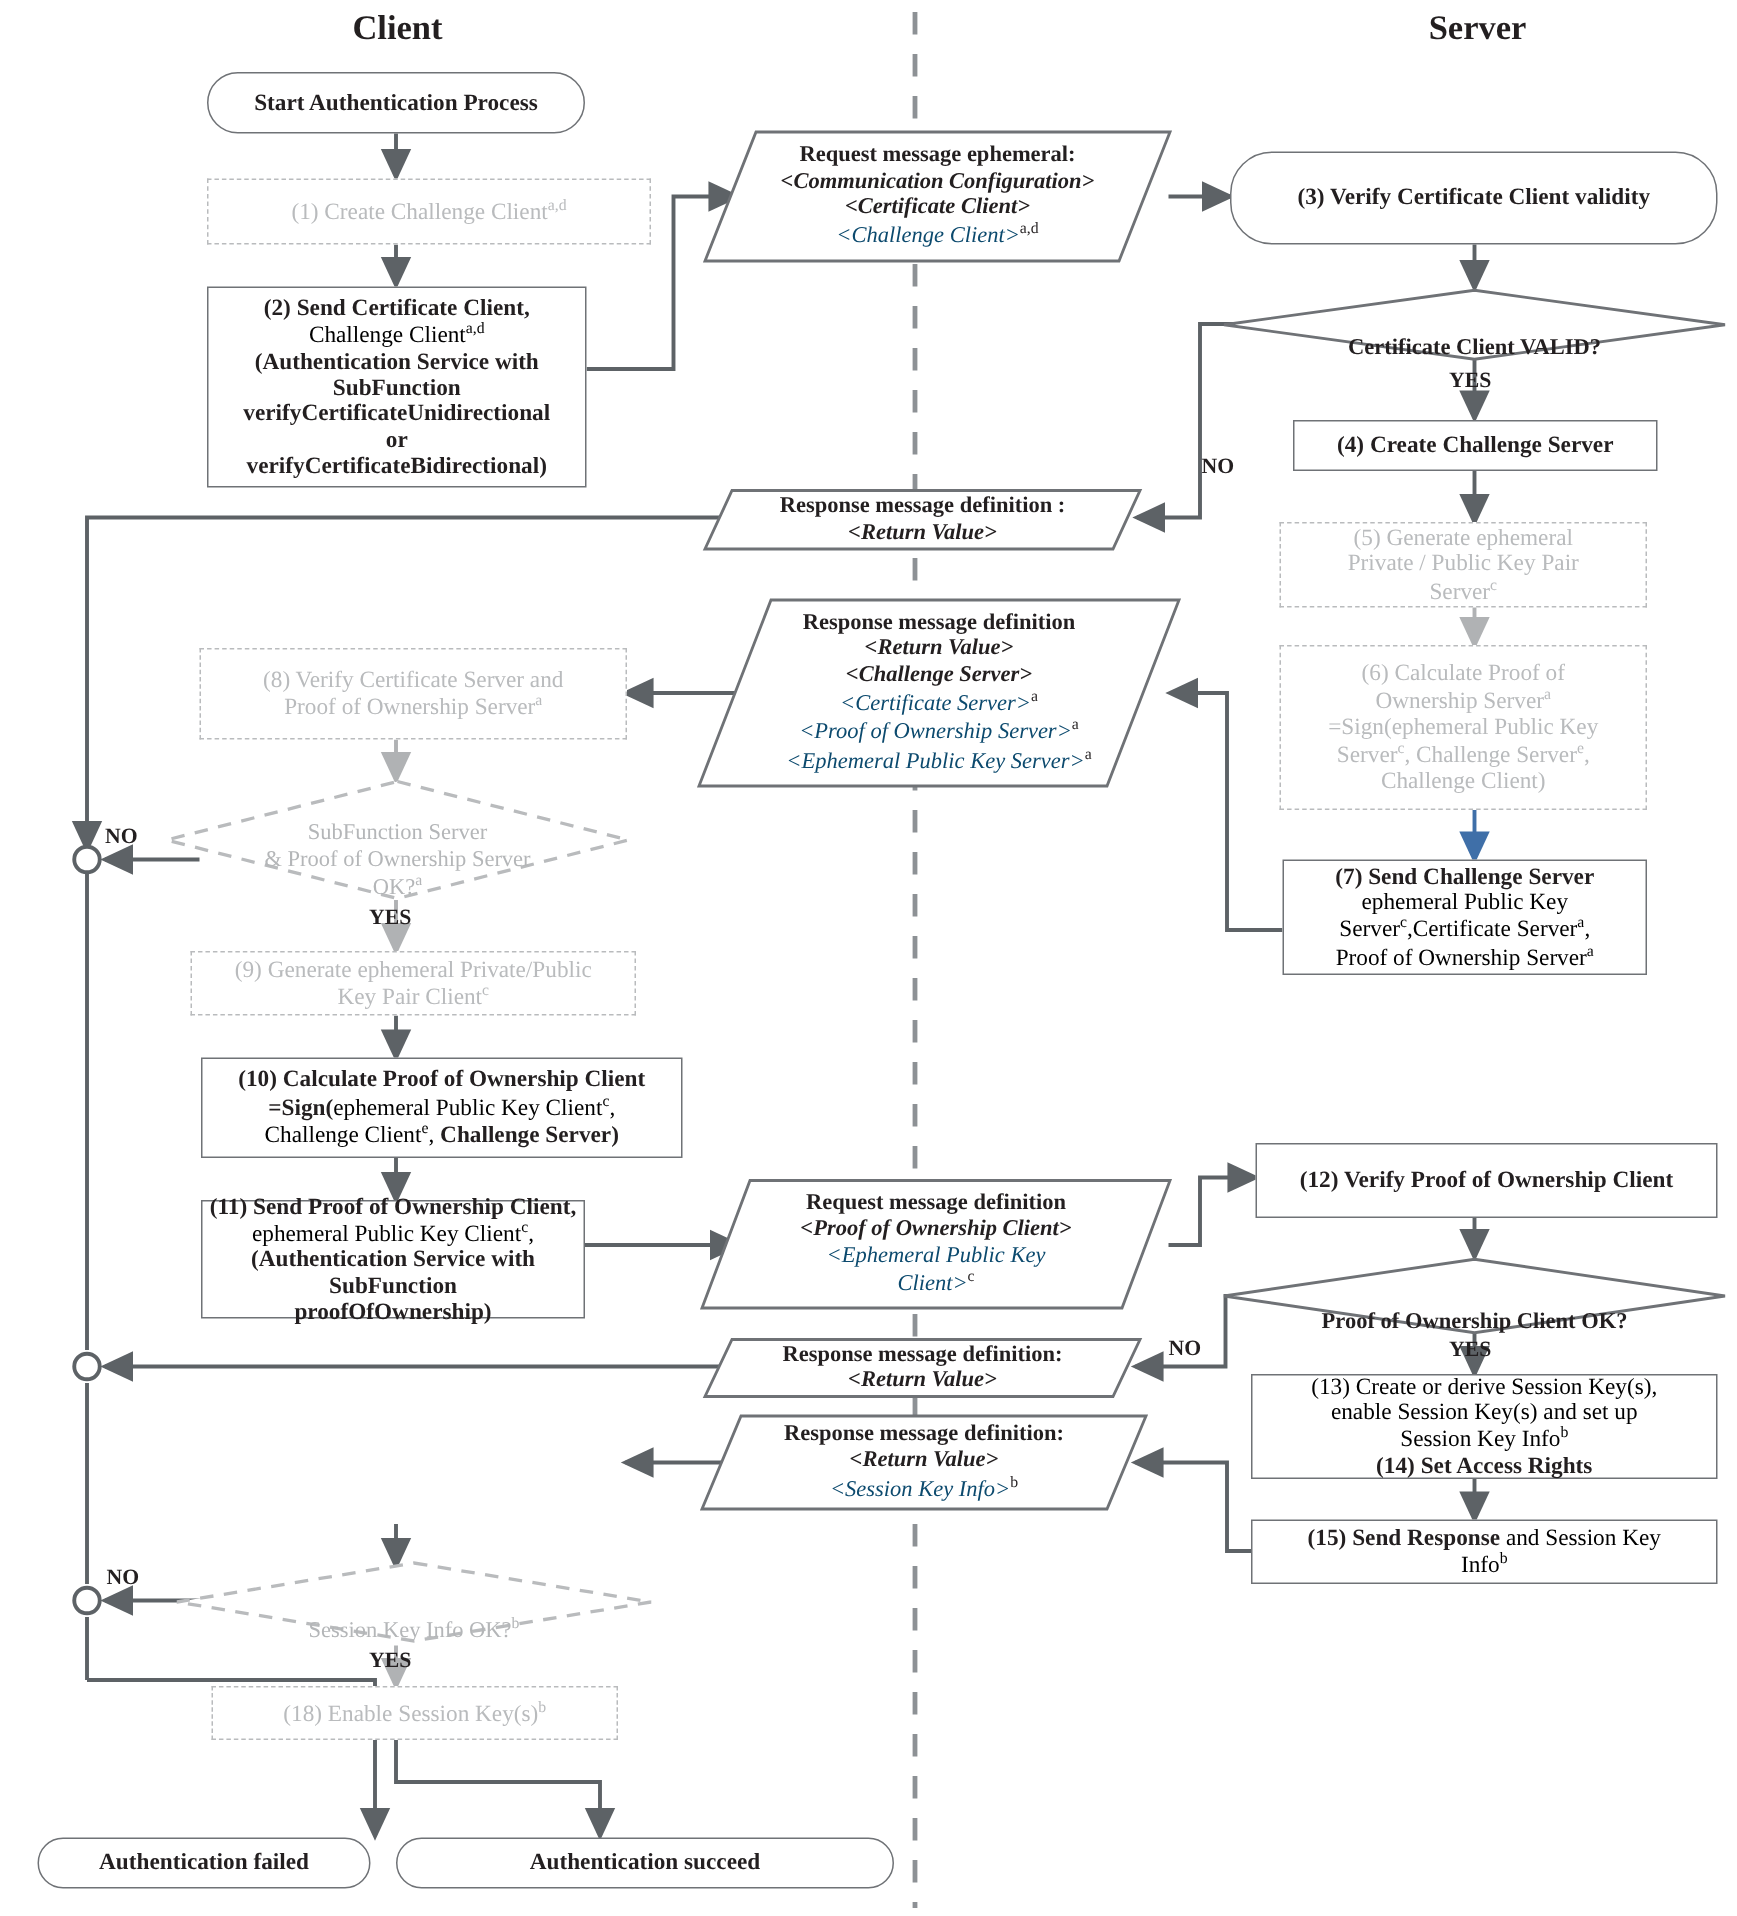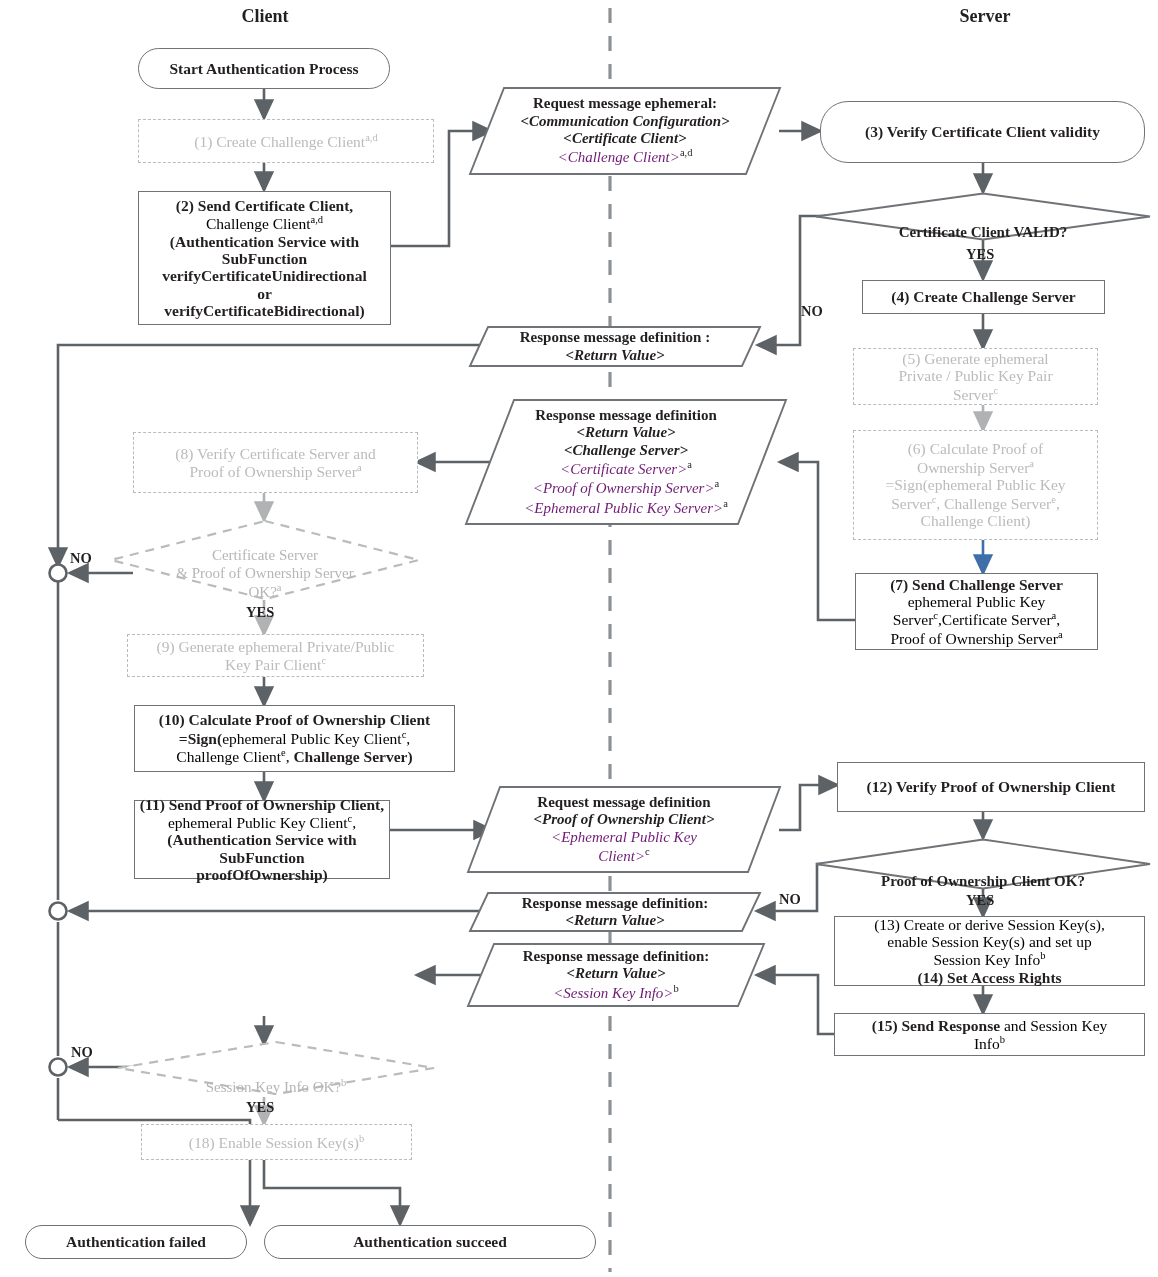--- a/index.html
+++ b/index.html
@@ -1,39 +1,39 @@
 <!DOCTYPE html>
 <html><head>
 <meta charset="utf-8">
 <style>
   html,body{margin:0;padding:0;background:#ffffff;}
   body{width:1158px;height:1277px;position:relative;
        font-family:"Liberation Serif", serif;color:#231f20;}
   #canvas{position:absolute;left:0;top:0;width:1158px;height:1277px;}
   svg.wires{position:absolute;left:0;top:0;width:1158px;height:1277px;pointer-events:none;}
 
-  .lane-title{position:absolute;font-weight:bold;font-size:18px;text-align:center;}
+  .lane-title{position:absolute;font-weight:bold;font-size:23px;text-align:center;}
 
   .node{position:absolute;box-sizing:border-box;display:flex;align-items:center;
         justify-content:center;text-align:center;line-height:1.12;padding:12px 4px;}
   .box{border:1.6px solid #6f7276;background:#fff;font-size:15.5px;font-weight:bold;}
   .box.dashed{border:1.8px dashed #b9bbbd;color:#b9bbbd;font-weight:normal;background:#fff;}
   .term{border:1.6px solid #6f7276;border-radius:999px;background:#fff;
         font-size:15.5px;font-weight:bold;}
   .dim{color:#000000;font-weight:normal;}
   .sup{font-size:10.5px;vertical-align:super;}
 
   
   .msg{position:absolute;font-size:15px;text-align:center;}
   .msg .shape{position:absolute;left:0;top:0;width:100%;height:100%;}
   .msg .txt{position:relative;display:flex;flex-direction:column;align-items:center;
             justify-content:center;height:100%;line-height:1.16;}
   .msg b{font-weight:bold;}
   .msg i{font-style:italic;font-weight:bold;}
-  .msg .gi{font-style:italic;color:#701a75;font-weight:normal;text-align:center;}
+  .msg .gi{font-style:italic;color:#0c4a6e;font-weight:normal;text-align:center;}
 
   
   .dia{position:absolute;font-size:15px;text-align:center;}
   .dia .shape{position:absolute;left:0;top:0;width:100%;height:100%;}
   .dia .txt{position:relative;display:flex;align-items:flex-end;justify-content:center;
             height:100%;line-height:1.15;font-weight:bold;padding:0 26px;box-sizing:border-box;}
   .dia.soft .txt{font-weight:normal;color:#b4b6b8;}
 
   .lbl{position:absolute;font-size:14.5px;font-weight:bold;}
 </style>
@@ -161,21 +161,21 @@
       <span>Proof of Ownership Server</span><span class="sup">a</span>
     </span>
   </div>
 
   <div class="dia soft" style="left:109px;top:519px;width:312px;height:82px;">
     <svg class="shape" viewBox="0 0 312 82" preserveAspectRatio="none">
       <polygon points="156,2 310,41 156,80 2,41" fill="#fff" stroke="#b9bbbd" stroke-width="2.2" stroke-dasharray="9 7"></polygon>
     </svg>
     <div class="txt">
       <span>
-        <span>Certificate Server</span><br>
+        <span>SubFunction Server</span><br>
         <span>&amp; Proof of Ownership Server</span><br>
         <span>OK?</span><span class="sup">a</span>
       </span>
     </div>
   </div>
 
   <div class="node box dashed" style="left:127px;top:634px;width:297px;height:43px;">
     <span>
       <span>(9) Generate ephemeral Private/Public</span><br>
       <span>Key Pair Client</span><span class="sup">c</span>

